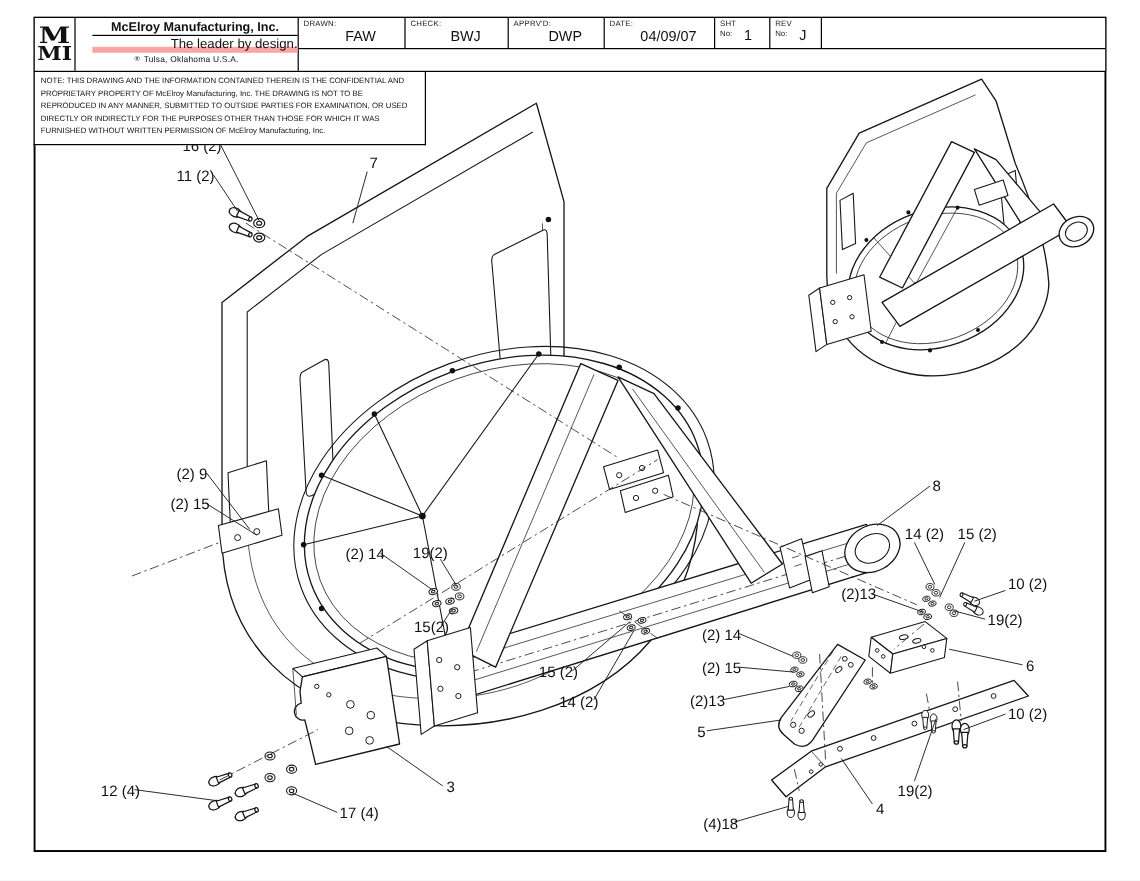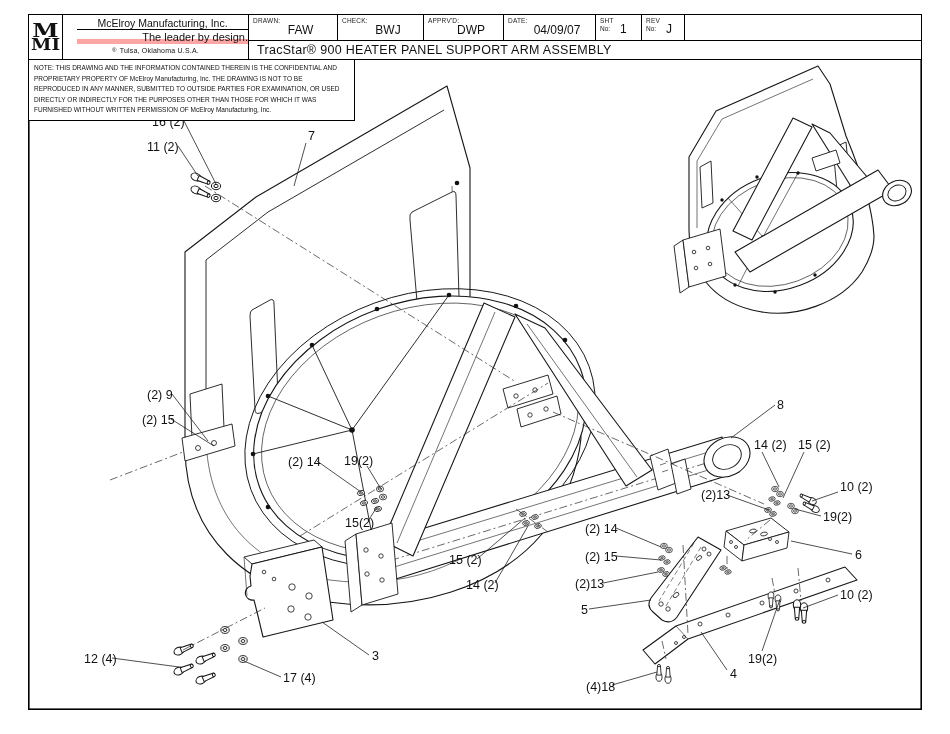--- a/index.html
+++ b/index.html
@@ -19,21 +19,21 @@
   .fast{fill:#fff;stroke:#161616;stroke-width:0.9;}
   .lbl{font:12.5px "Liberation Sans",sans-serif;fill:#111;}
   
   .titleblock{position:absolute;left:28px;top:14px;width:894px;height:46px;
     border:1.6px solid #000;box-sizing:border-box;display:flex;background:#fff;z-index:5;}
   .logo-cell{width:34px;border-right:1px solid #000;box-sizing:border-box;display:flex;
     flex-direction:column;align-items:center;justify-content:center;overflow:hidden;}
   .logo-m{font-family:"DejaVu Serif",serif;font-weight:bold;font-size:19px;line-height:15px;transform:scaleX(1.25);}
   .logo-mi{font-family:"DejaVu Serif",serif;font-weight:bold;font-size:16px;line-height:14px;transform:scaleX(1.15);}
   .company-cell{width:186px;border-right:1px solid #000;box-sizing:border-box;display:flex;flex-direction:column;}
-  .company-row1{font-size:10.5px;text-align:center;border-bottom:1px solid #000;margin-left:14px;height:15px;padding-top:2px;box-sizing:border-box;}
+  .company-row1{font-size:10.5px;text-align:center;border-bottom:1px solid #000;margin-left:14px;height:15px;padding-top:2px;box-sizing:border-box;font-weight:bold;}
   .company-row2{font-size:11px;text-align:right;border-bottom:5px solid #fca5a5;margin-left:14px;height:14px;padding-top:1px;box-sizing:border-box;}
   .company-row3{font-size:7px;text-align:center;padding-top:3px;letter-spacing:.2px;}
   .regmark{font-size:6px;vertical-align:1px;margin-right:3px;}
   .fields-wrap{flex:1;display:flex;flex-direction:column;box-sizing:border-box;}
   .fields-row{display:flex;height:26px;border-bottom:1px solid #000;box-sizing:border-box;}
   .field-cell{position:relative;border-right:1px solid #000;box-sizing:border-box;height:100%;}
   .fc-drawn{width:89px;}.fc-check{width:86px;}.fc-apprvd{width:80px;}.fc-date{width:92px;}
   .fc-sht{width:46px;}.fc-rev{width:43px;}.fc-part{flex:1;border-right:none;}
   .f-label{position:absolute;top:2px;left:4px;font-size:6.5px;color:#222;letter-spacing:.2px;}
   .f-label2{position:absolute;top:10px;left:4px;font-size:6.5px;color:#222;}
@@ -417,19 +417,18 @@
           <span class="f-label">SHT</span>
           <span class="f-label2">No:</span>
           <span class="f-value-left">1</span>
         </div>
         <div class="field-cell fc-rev">
           <span class="f-label">REV</span>
           <span class="f-label2">No:</span>
           <span class="f-value-left">J</span>
         </div>
       </div>
-      <div class="title-row">TracStar® 900 HEATER PANEL SUPPORT ARM ASSEMBLY</div>
     </div>
   </div>
 
   <div class="notebox">NOTE: THIS DRAWING AND THE INFORMATION CONTAINED THEREIN IS THE CONFIDENTIAL AND PROPRIETARY PROPERTY OF McElroy Manufacturing, Inc. THE DRAWING IS NOT TO BE REPRODUCED IN ANY MANNER, SUBMITTED TO OUTSIDE PARTIES FOR EXAMINATION, OR USED DIRECTLY OR INDIRECTLY FOR THE PURPOSES OTHER THAN THOSE FOR WHICH IT WAS FURNISHED WITHOUT WRITTEN PERMISSION OF McElroy Manufacturing, Inc.</div>
 
 </div>
 
 </body></html>

